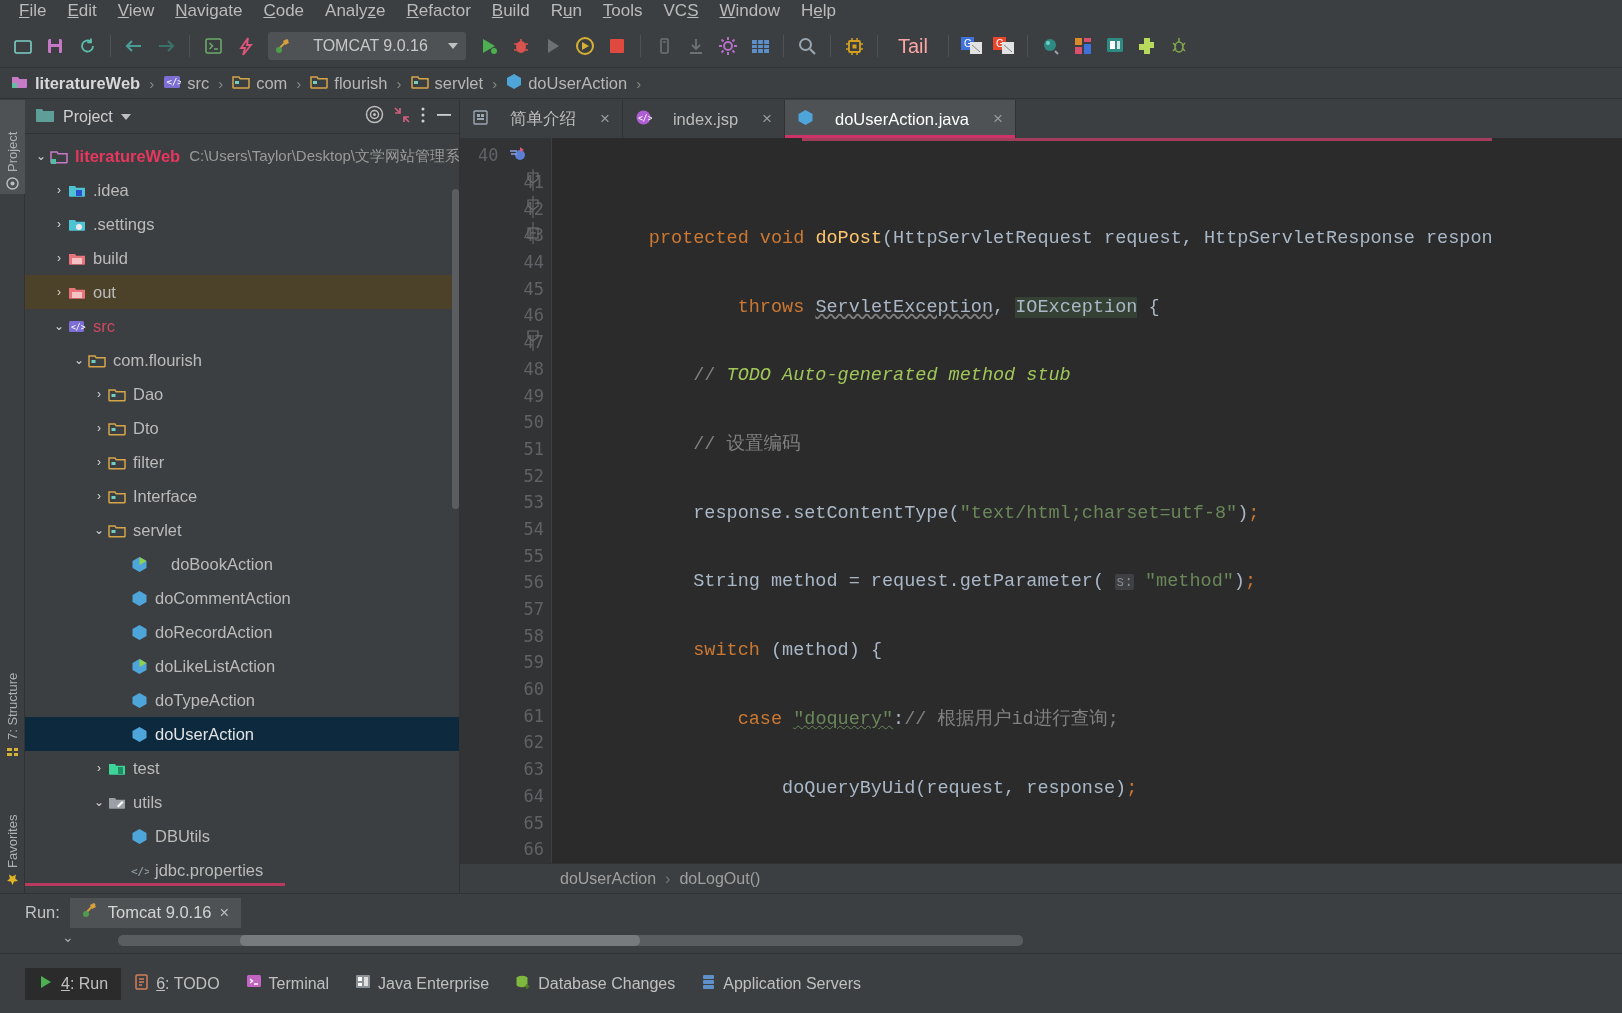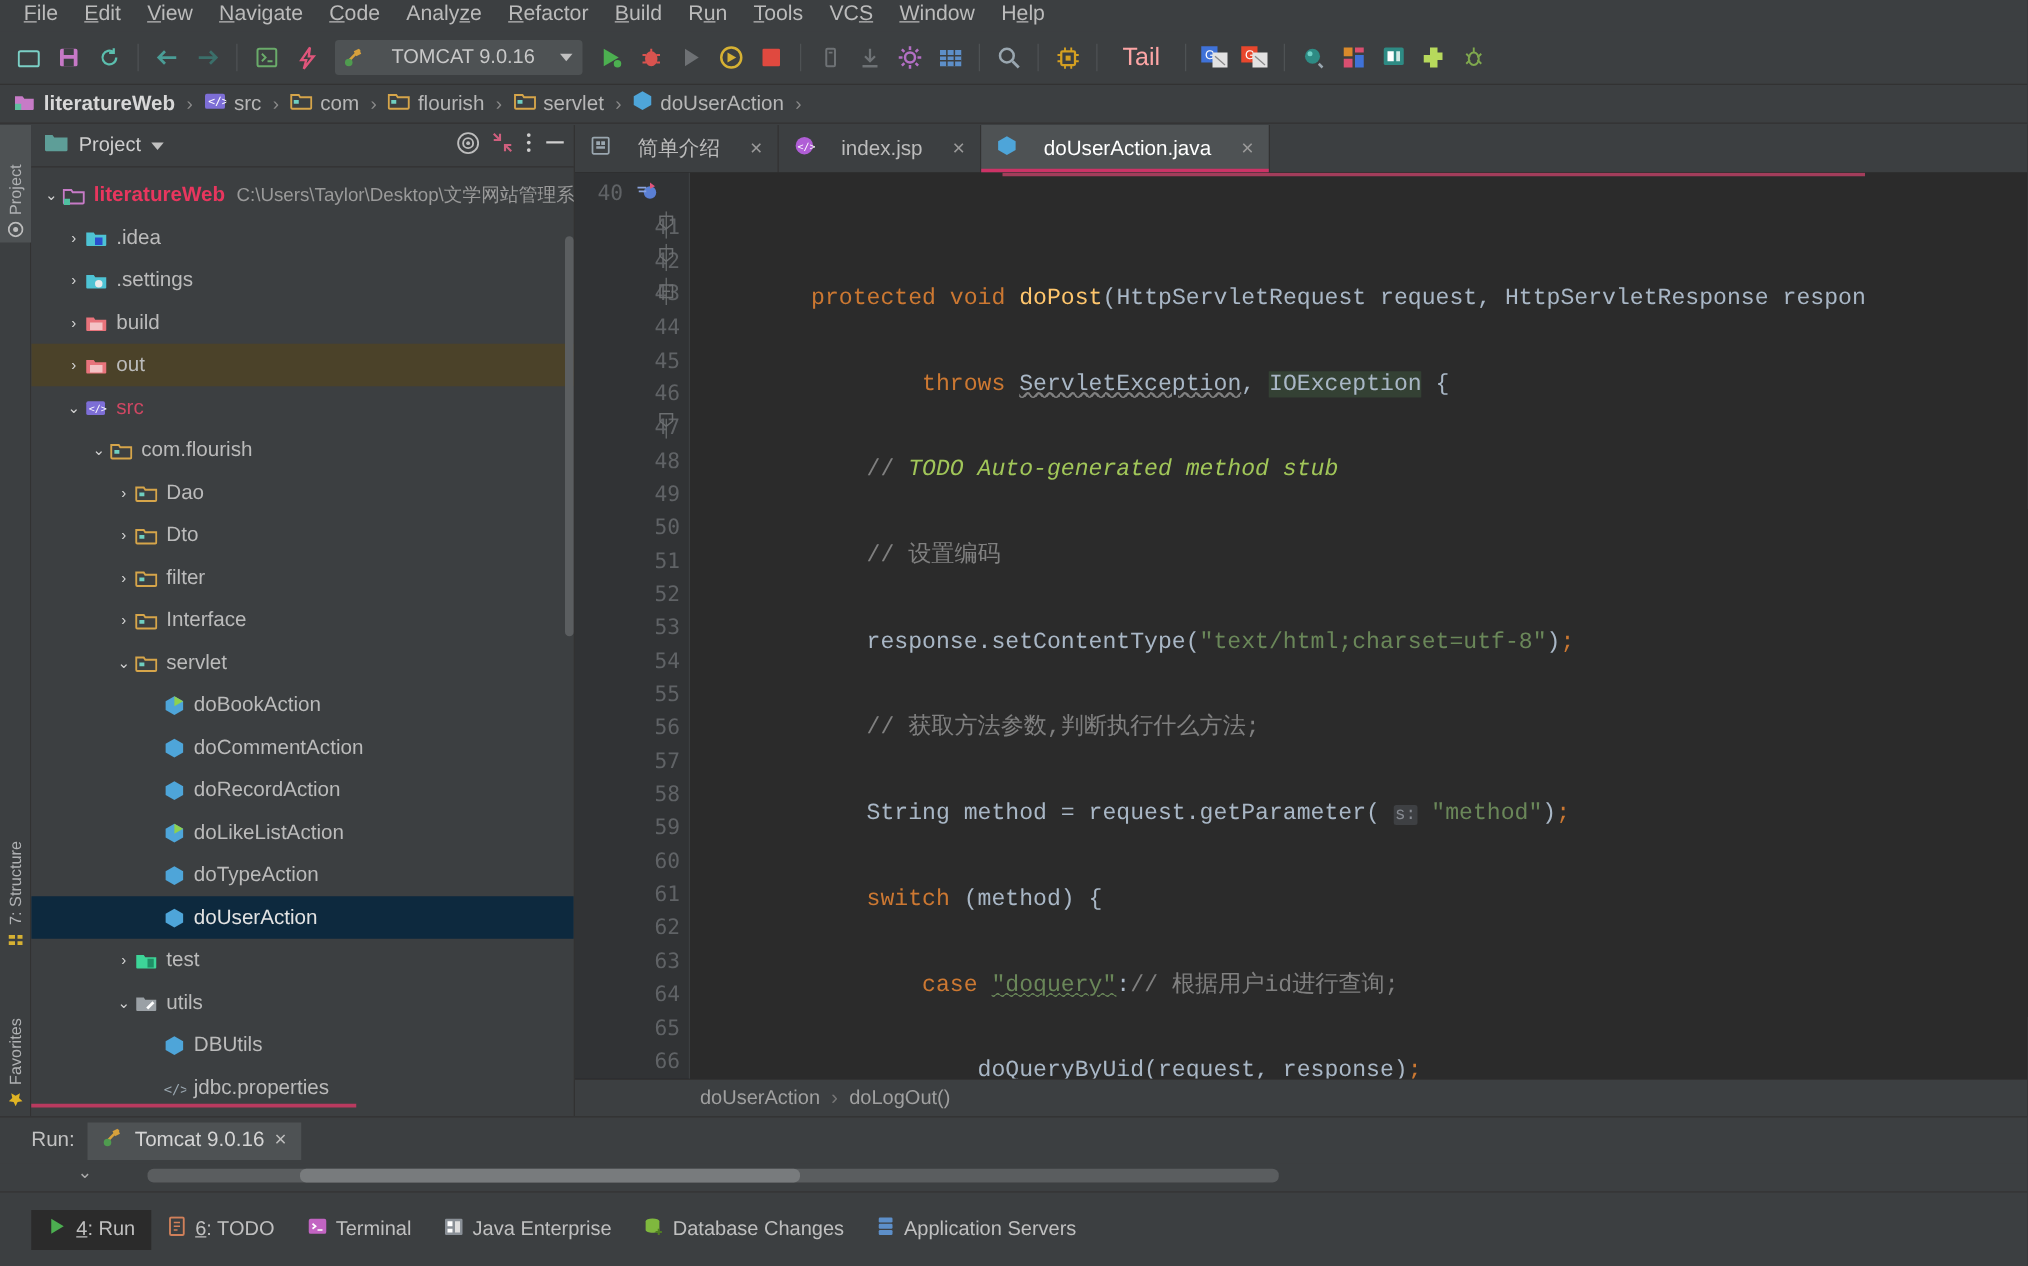--- a/index.html
+++ b/index.html
@@ -663,21 +663,21 @@
           <span class="arrow">⌄</span>
           <span class="ficon">
             <svg width="18" height="15" viewBox="0 0 18 15">
                 <path d="M1 3h6l1.2 1.8H17v8.2a.8.8 0 0 1-.8.8H1.8a.8.8 0 0 1-.8-.8z" fill="none" stroke="#d6a54a" stroke-width="1.5"></path>
                 <rect x="3.5" y="7" width="4" height="3" fill="#6fcfc0"></rect>
               </svg>
           </span>
           <span>servlet</span>
         </div>
 
-        <div class="trow" style="padding-left:104px;">
+        <div class="trow" style="padding-left:104px;gap:16px;">
           <span class="ficon">
             <svg width="17" height="17" viewBox="0 0 17 17">
                 <path d="M8.5 1l7 4v7l-7 4-7-4V5z" fill="#4ea5d9"></path>
                 <path d="M8.5 1l7 4-7 4z" fill="#8ed14f"></path>
               </svg>
           </span>
           <span>doBookAction</span>
         </div>
 
         <div class="trow" style="padding-left:104px;">
@@ -881,21 +881,20 @@
         </div>
 
         <div class="code">
           <div class="err-bar" style="top:0px; left:250px; width:690px;"></div>
 
           <div class="cline">        <span class="kw">protected</span> <span class="kw">void</span> <span class="mth">doPost</span>(HttpServletRequest request, HttpServletResponse respon</div>
           <div class="cline">                <span class="kw">throws</span> <span class="squiggle-g">ServletException</span>, <span class="hl-ioe">IOException</span> {</div>
           <div class="cline">            <span class="cmt">// </span><span class="todo">TODO Auto-generated method stub</span></div>
           <div class="cline">            <span class="cmt">// 设置编码</span></div>
           <div class="cline">            response.setContentType(<span class="str">"text/html;charset=utf-8"</span>)<span class="kw">;</span></div>
-          <div class="cline">            <span class="cmt">// 获取方法参数,判断执行什么方法;</span></div>
           <div class="cline">            String method = request.getParameter( <span class="param-hint">s:</span> <span class="str">"method"</span>)<span class="kw">;</span></div>
           <div class="cline">            <span class="kw">switch</span> (method) {</div>
           <div class="cline">                <span class="kw">case</span> <span class="str squiggle">"doquery"</span>:<span class="cmt">// 根据用户id进行查询;</span></div>
           <div class="cline">                    doQueryByUid(request, response)<span class="kw">;</span></div>
           
           
           
           
           
           

